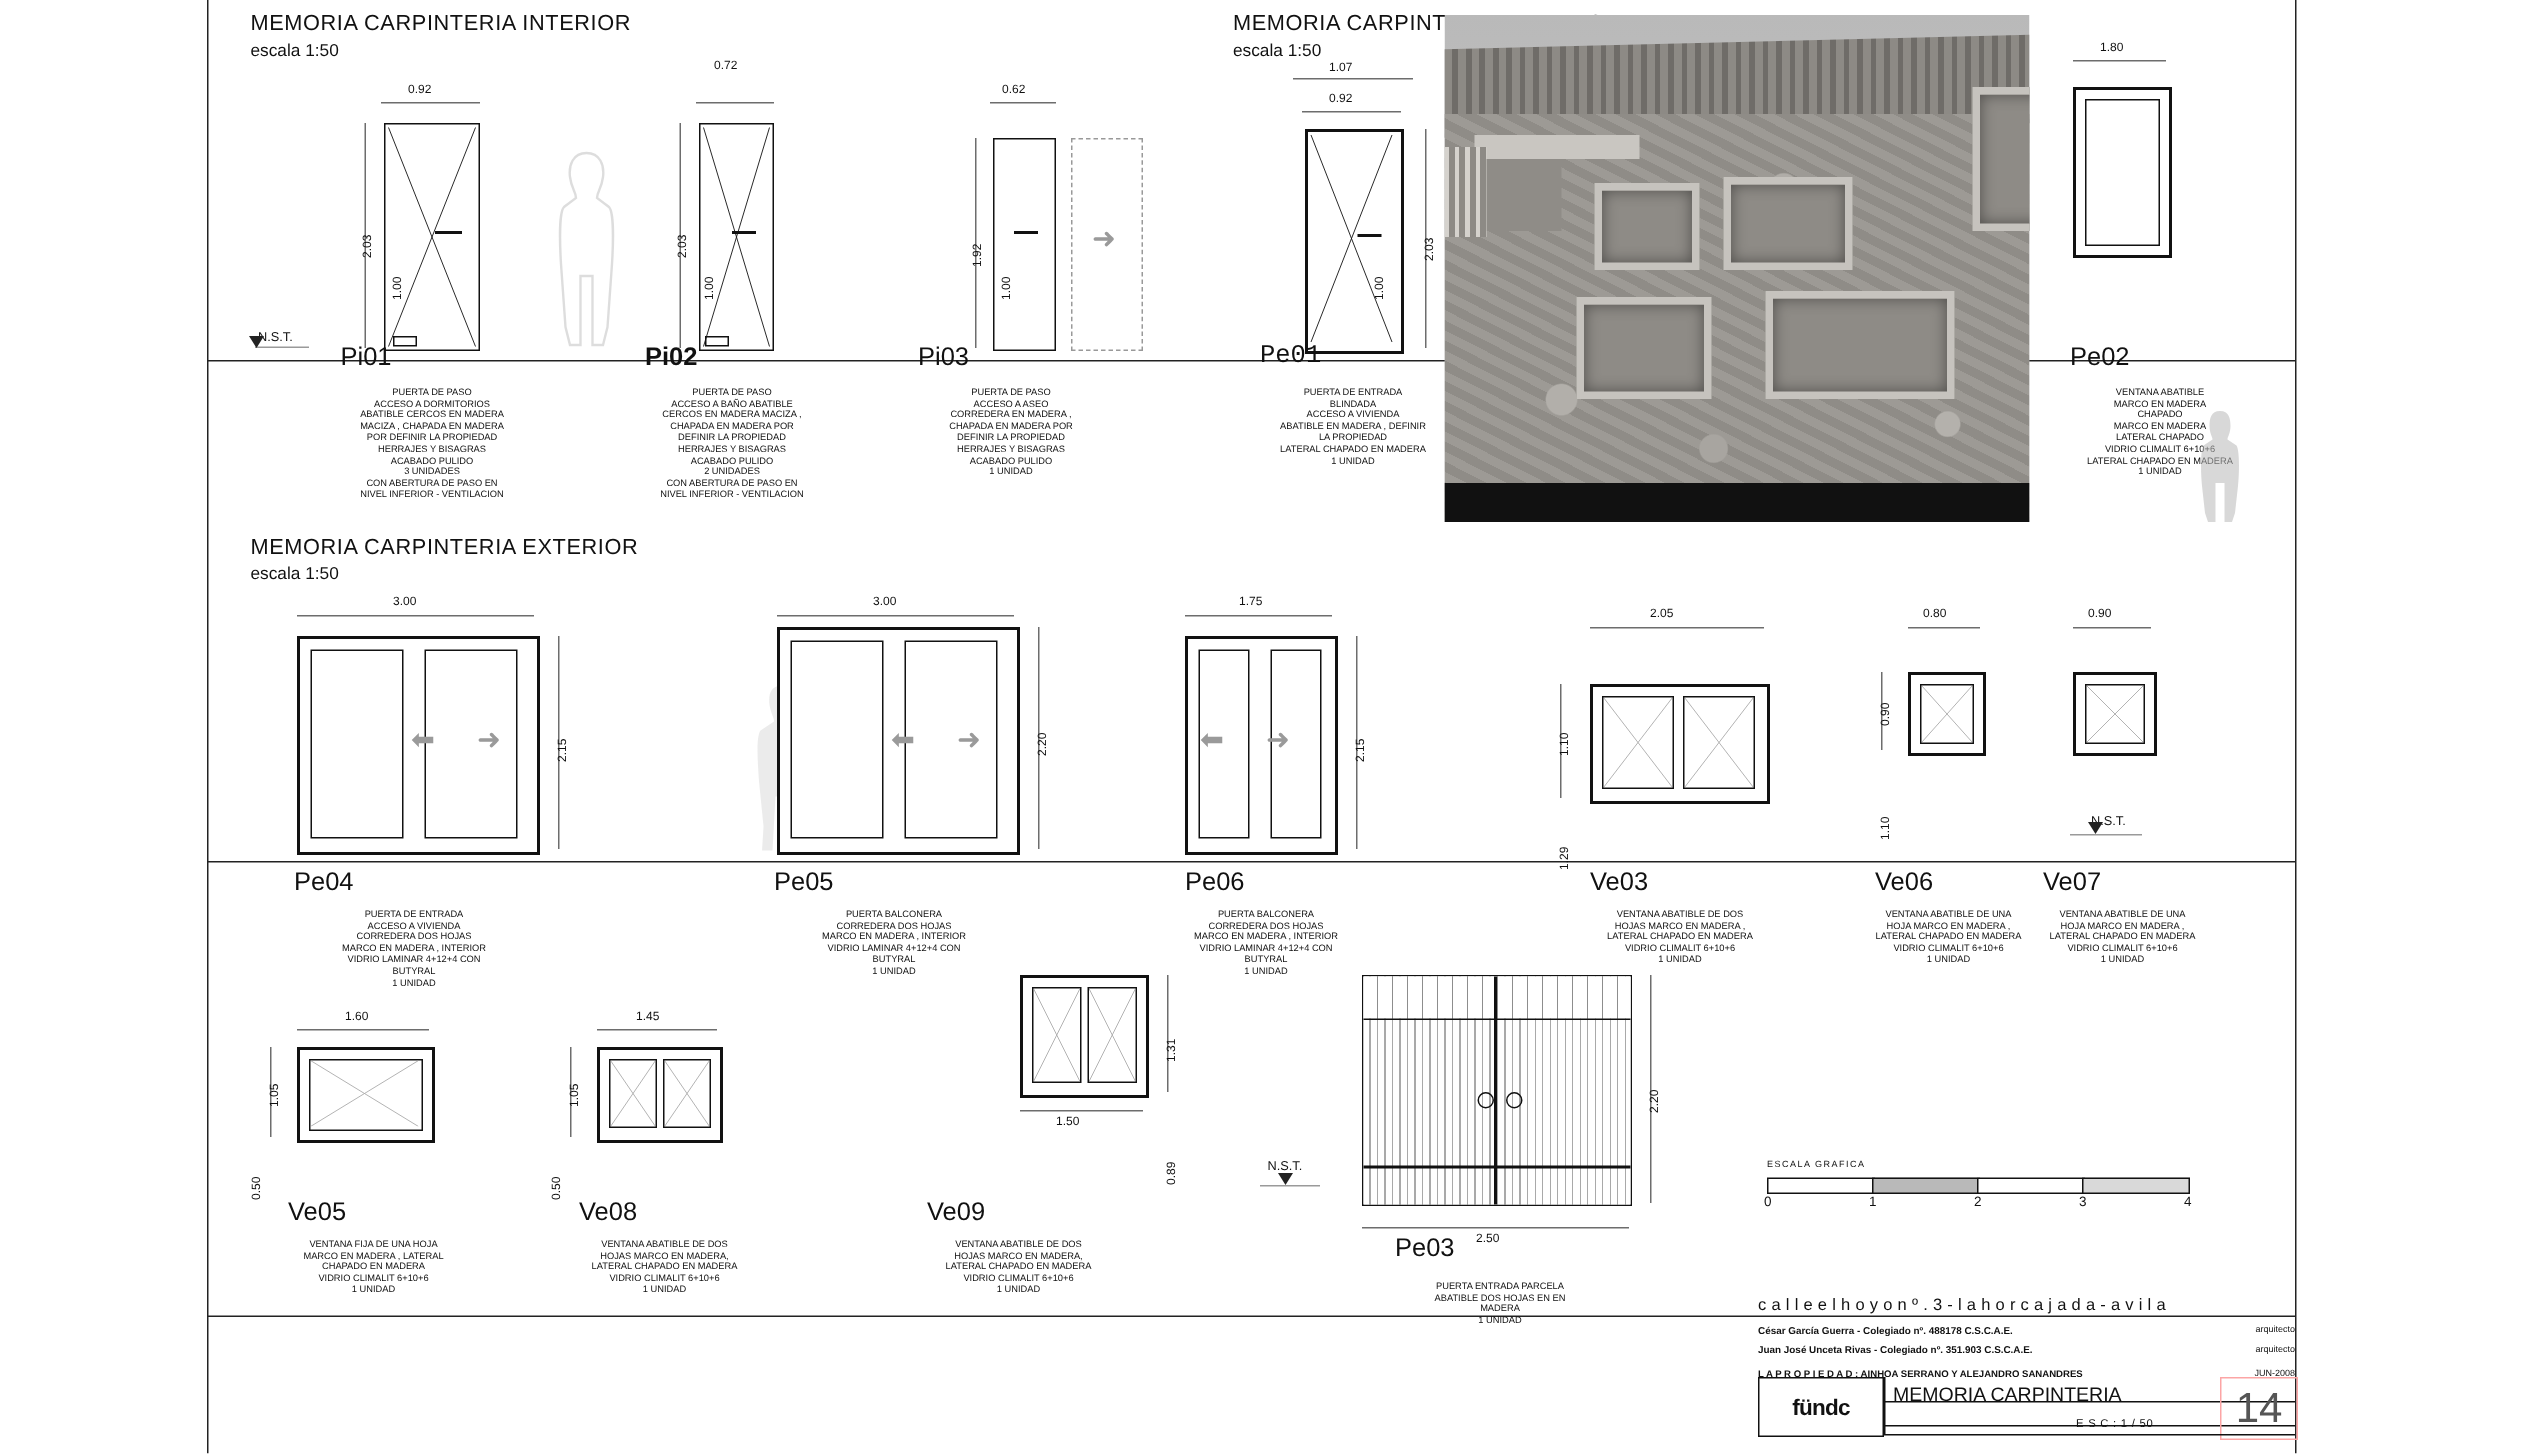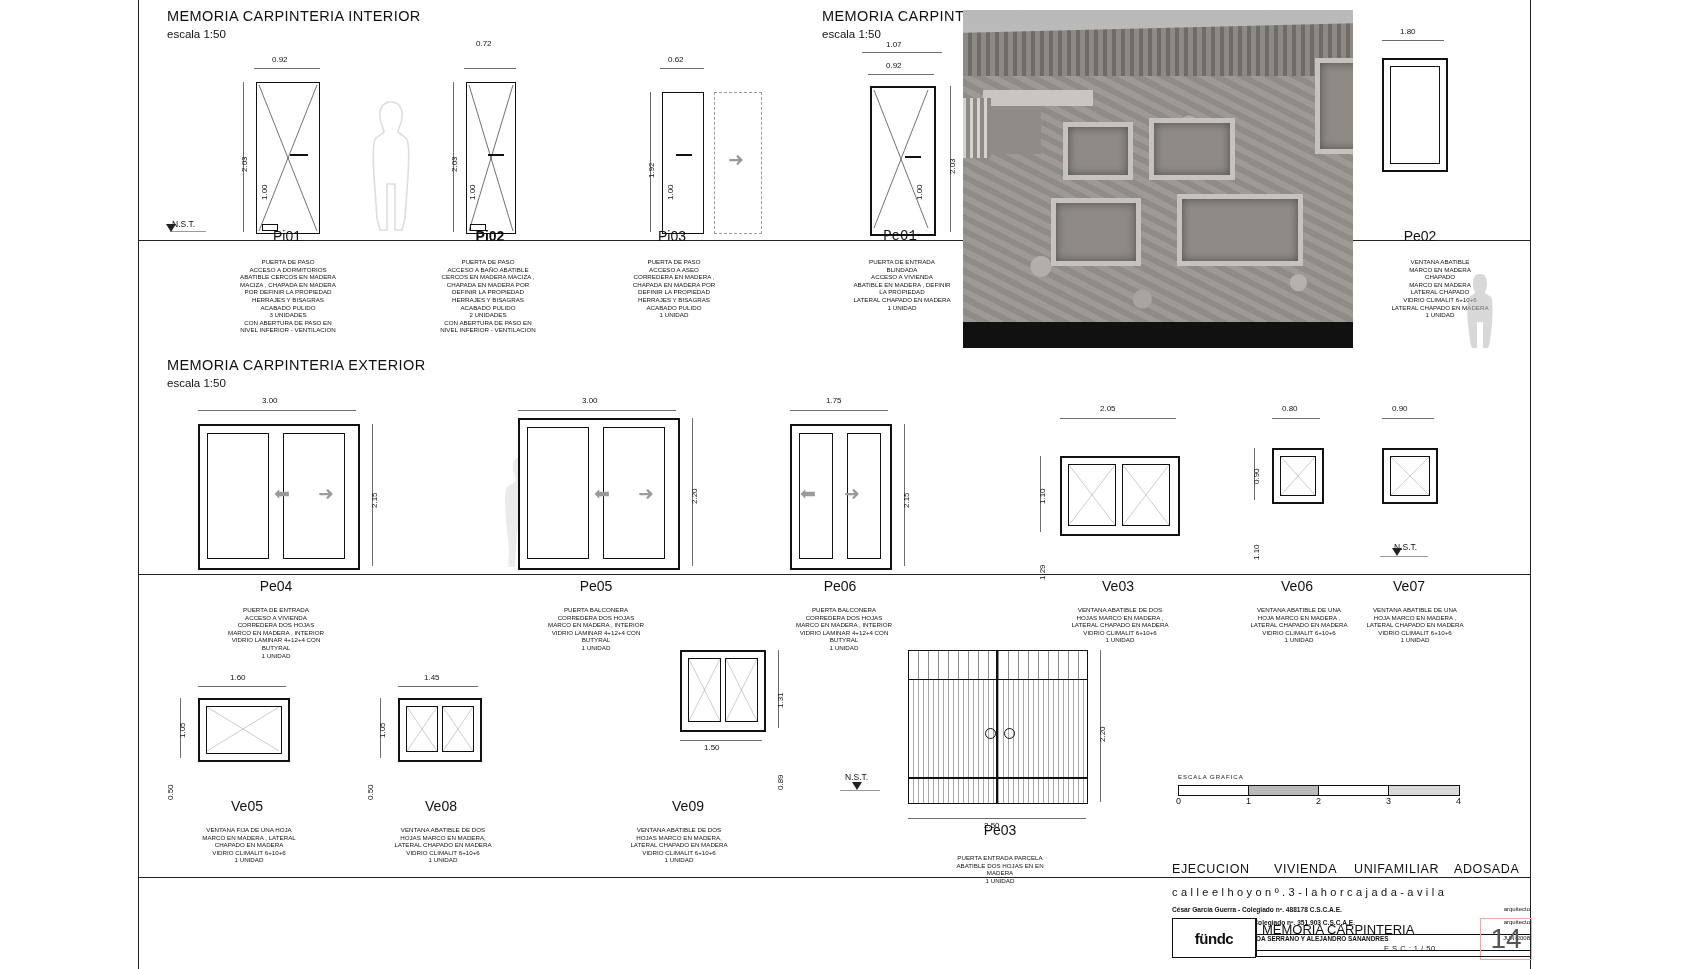--- a/index.html
+++ b/index.html
@@ -6,21 +6,21 @@
   body{width:1692px;height:969px;position:relative;font-family:"Liberation Sans",sans-serif;color:#111;overflow:hidden;}
   .sheet{position:absolute;left:0;top:0;width:1692px;height:969px;background:#fff;}
   
   .frame-left{position:absolute;left:138px;top:0;width:1px;height:969px;background:#222;}
   .frame-right{position:absolute;left:1530px;top:0;width:1px;height:969px;background:#222;}
   .hr{position:absolute;background:#222;height:1px;}
   .vr{position:absolute;background:#222;width:1px;}
 
   .ttl{position:absolute;font-size:14.5px;letter-spacing:.4px;color:#111;white-space:nowrap;}
   .sub{position:absolute;font-size:11.5px;color:#111;white-space:nowrap;}
-  .code{position:absolute;font-size:14px;color:#111;text-align:center;white-space:nowrap;}
+  .code{position:absolute;font-size:17px;color:#111;text-align:left;white-space:nowrap;}
   .spec{position:absolute;font-size:6.2px;line-height:7.6px;text-align:center;color:#111;}
   .dim{position:absolute;font-size:8px;color:#111;white-space:nowrap;}
   .dimv{position:absolute;font-size:8px;color:#111;white-space:nowrap;transform:rotate(-90deg);transform-origin:left top;}
   .nst{position:absolute;font-size:8.5px;color:#111;white-space:nowrap;}
 
   .door{position:absolute;border:1.6px solid #111;background:#fff;}
   .win{position:absolute;border:2.2px solid #111;background:#fff;}
   .win-in{position:absolute;border:1.2px solid #111;}
   .dash{position:absolute;border:1px dashed #999;}
   .thin{position:absolute;background:#9a9a9a;}
@@ -416,26 +416,20 @@
     <div style="position:relative;margin-top:16px;height:12px;font-size:9px;">
       <span style="position:absolute;left:-2px;">0</span>
       <span style="position:absolute;left:68px;">1</span>
       <span style="position:absolute;left:138px;">2</span>
       <span style="position:absolute;left:208px;">3</span>
       <span style="position:absolute;left:278px;">4</span>
     </div>
   </div>
 
   <div class="tblock" style="left:1172px;top:862px;width:358px;">
-    <div style="position:relative;height:22px;font-size:12.5px;letter-spacing:.6px;">
-      <span style="position:absolute;left:0;">EJECUCION</span>
-      <span style="position:absolute;left:102px;">VIVIENDA</span>
-      <span style="position:absolute;left:182px;">UNIFAMILIAR</span>
-      <span style="position:absolute;left:282px;">ADOSADA</span>
-    </div>
     <div style="font-size:11px;letter-spacing:.2px;margin-top:2px;">c a l l e   e l   h o y o   n º . 3   -   l a   h o r c a j a d a   -   a v i l a</div>
     <div style="position:relative;margin-top:8px;height:13px;">
       <span style="position:absolute;left:0;font-size:6.6px;font-weight:bold;">César García Guerra - Colegiado nº. 488178 C.S.C.A.E.</span>
       <span style="position:absolute;right:0;font-size:6px;">arquitecto</span>
     </div>
     <div style="position:relative;height:13px;">
       <span style="position:absolute;left:0;font-size:6.6px;font-weight:bold;">Juan José Unceta Rivas - Colegiado nº. 351.903 C.S.C.A.E.</span>
       <span style="position:absolute;right:0;font-size:6px;">arquitecto</span>
     </div>
     <div class="tline" style="left:0;top:72px;width:358px;"></div>

